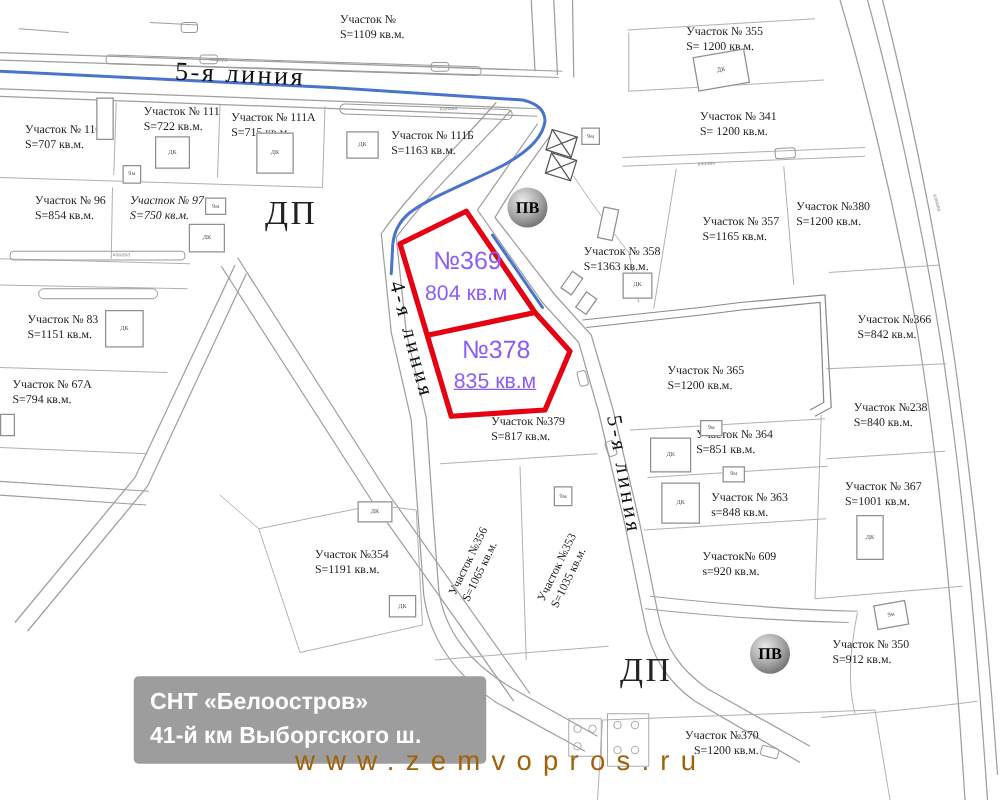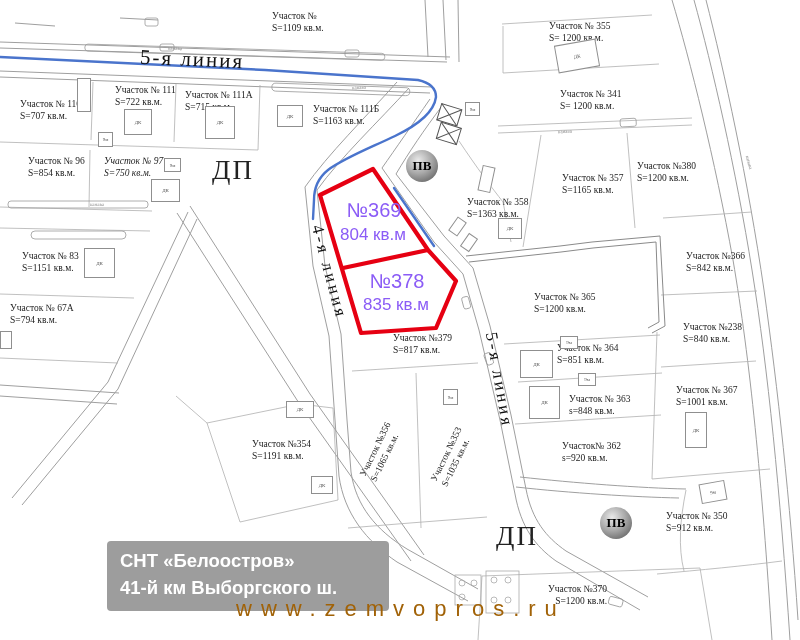--- a/index.html
+++ b/index.html
@@ -242,21 +242,21 @@
       </div>
       <div class="plabel" style="left: 569px; top: 393px;">
         <span>Участок № 363</span>
         <span>s=848 кв.м.</span>
       </div>
       <div class="plabel" style="left: 676px; top: 384px;">
         <span>Участок № 367</span>
         <span>S=1001 кв.м.</span>
       </div>
       <div class="plabel" style="left: 562px; top: 440px;">
-        <span>Участок№ 362</span>
+        <span>Участок№ 609</span>
         <span>s=920 кв.м.</span>
       </div>
       <div class="plabel ctr" style="left: 381px; top: 452px; transform: translate(-50%, -50%) rotate(-64deg);">
         <span>Участок №356</span>
         <span>S=1065 кв.м.</span>
       </div>
       <div class="plabel ctr" style="left: 452px; top: 457px; transform: translate(-50%, -50%) rotate(-64deg);">
         <span>Участок №353</span>
         <span>S=1035 кв.м.</span>
       </div>
@@ -351,21 +351,21 @@
 
   <div class="zone" style="left:212px;top:155px;">ДП</div>
   <div class="zone" style="left:496px;top:521px;">ДП</div>
 
   <div class="pv" style="left:406px;top:150px;">ПВ</div>
   <div class="pv" style="left:600px;top:507px;">ПВ</div>
 
   <div class="redlbl num" style="left:374px;top:210px;">№369</div>
   <div class="redlbl ar" style="left:373px;top:235px;">804 кв.м</div>
   <div class="redlbl num" style="left:397px;top:281px;">№378</div>
-  <div class="redlbl ar" style="left:396px;top:305px;">835 кв.м</div>
+  <div class="redlbl ar" style="left:396px;top:305px;text-decoration:underline;">835 кв.м</div>
 
   <div id="signbox">
     <div>СНТ «Белоостров»</div>
     <div>41-й км Выборгского ш.</div>
   </div>
 
   <div id="watermark">www.zemvopros.ru</div>
 </div>
 
 </body></html>

